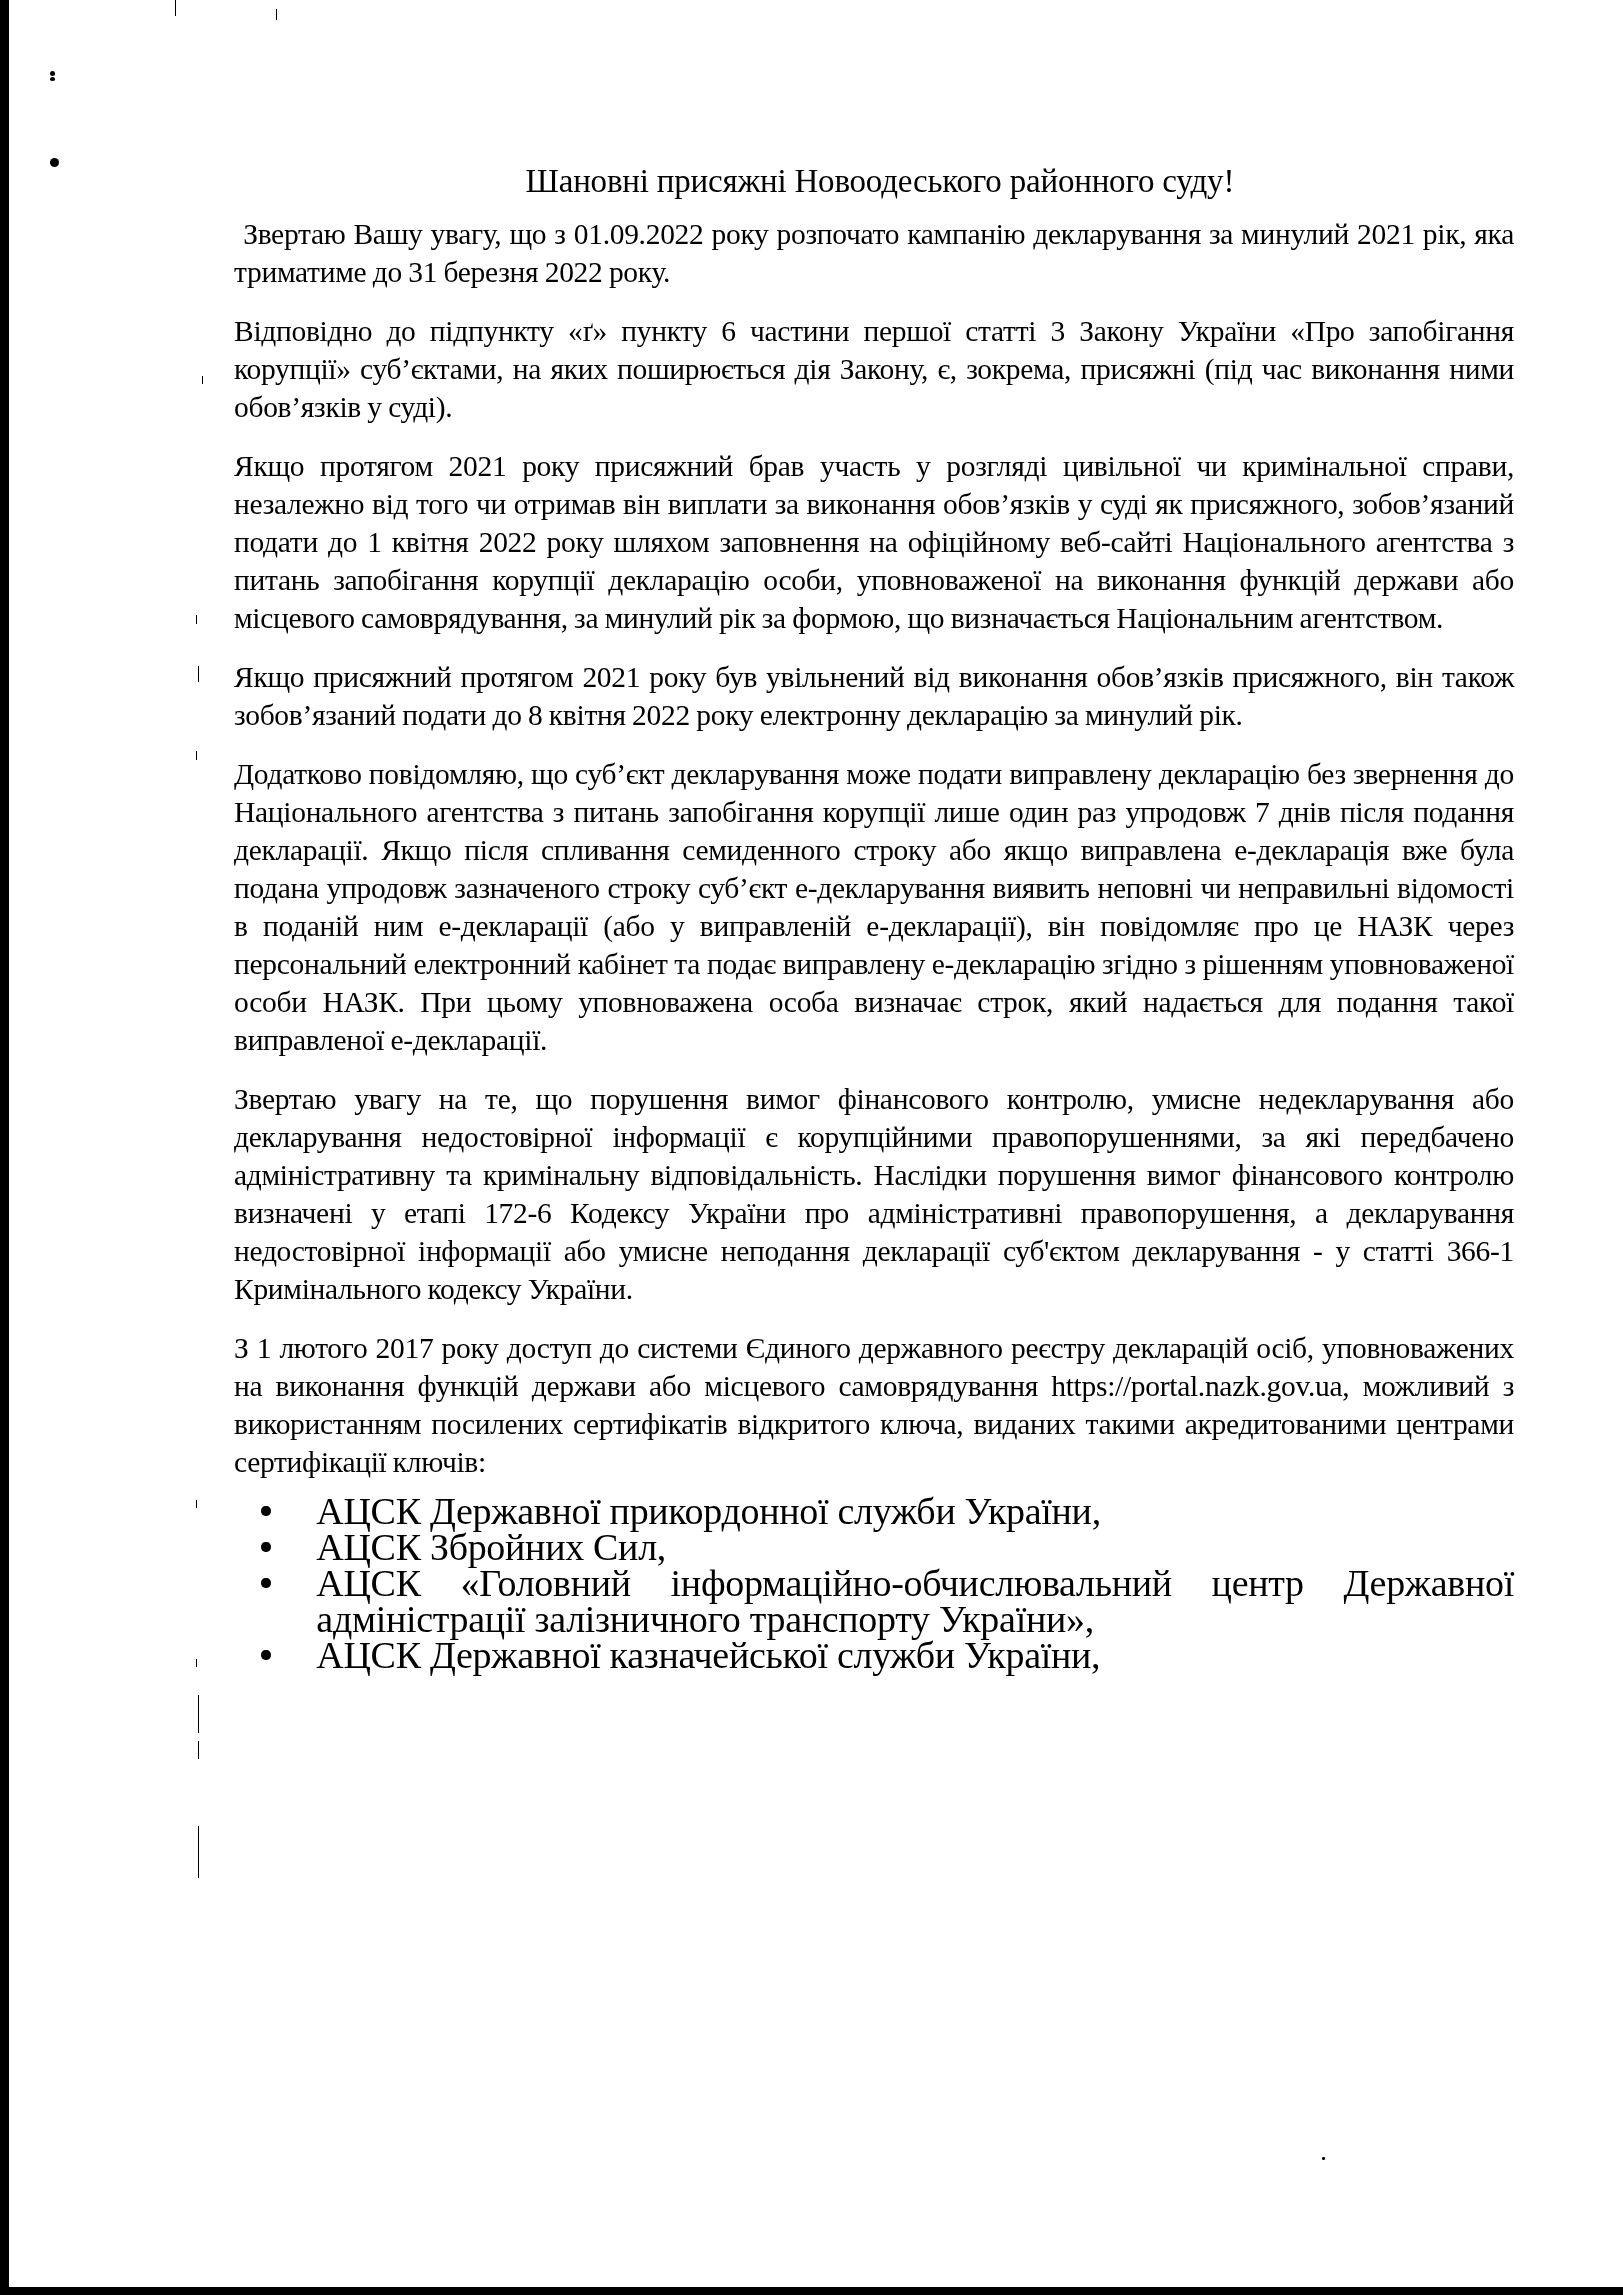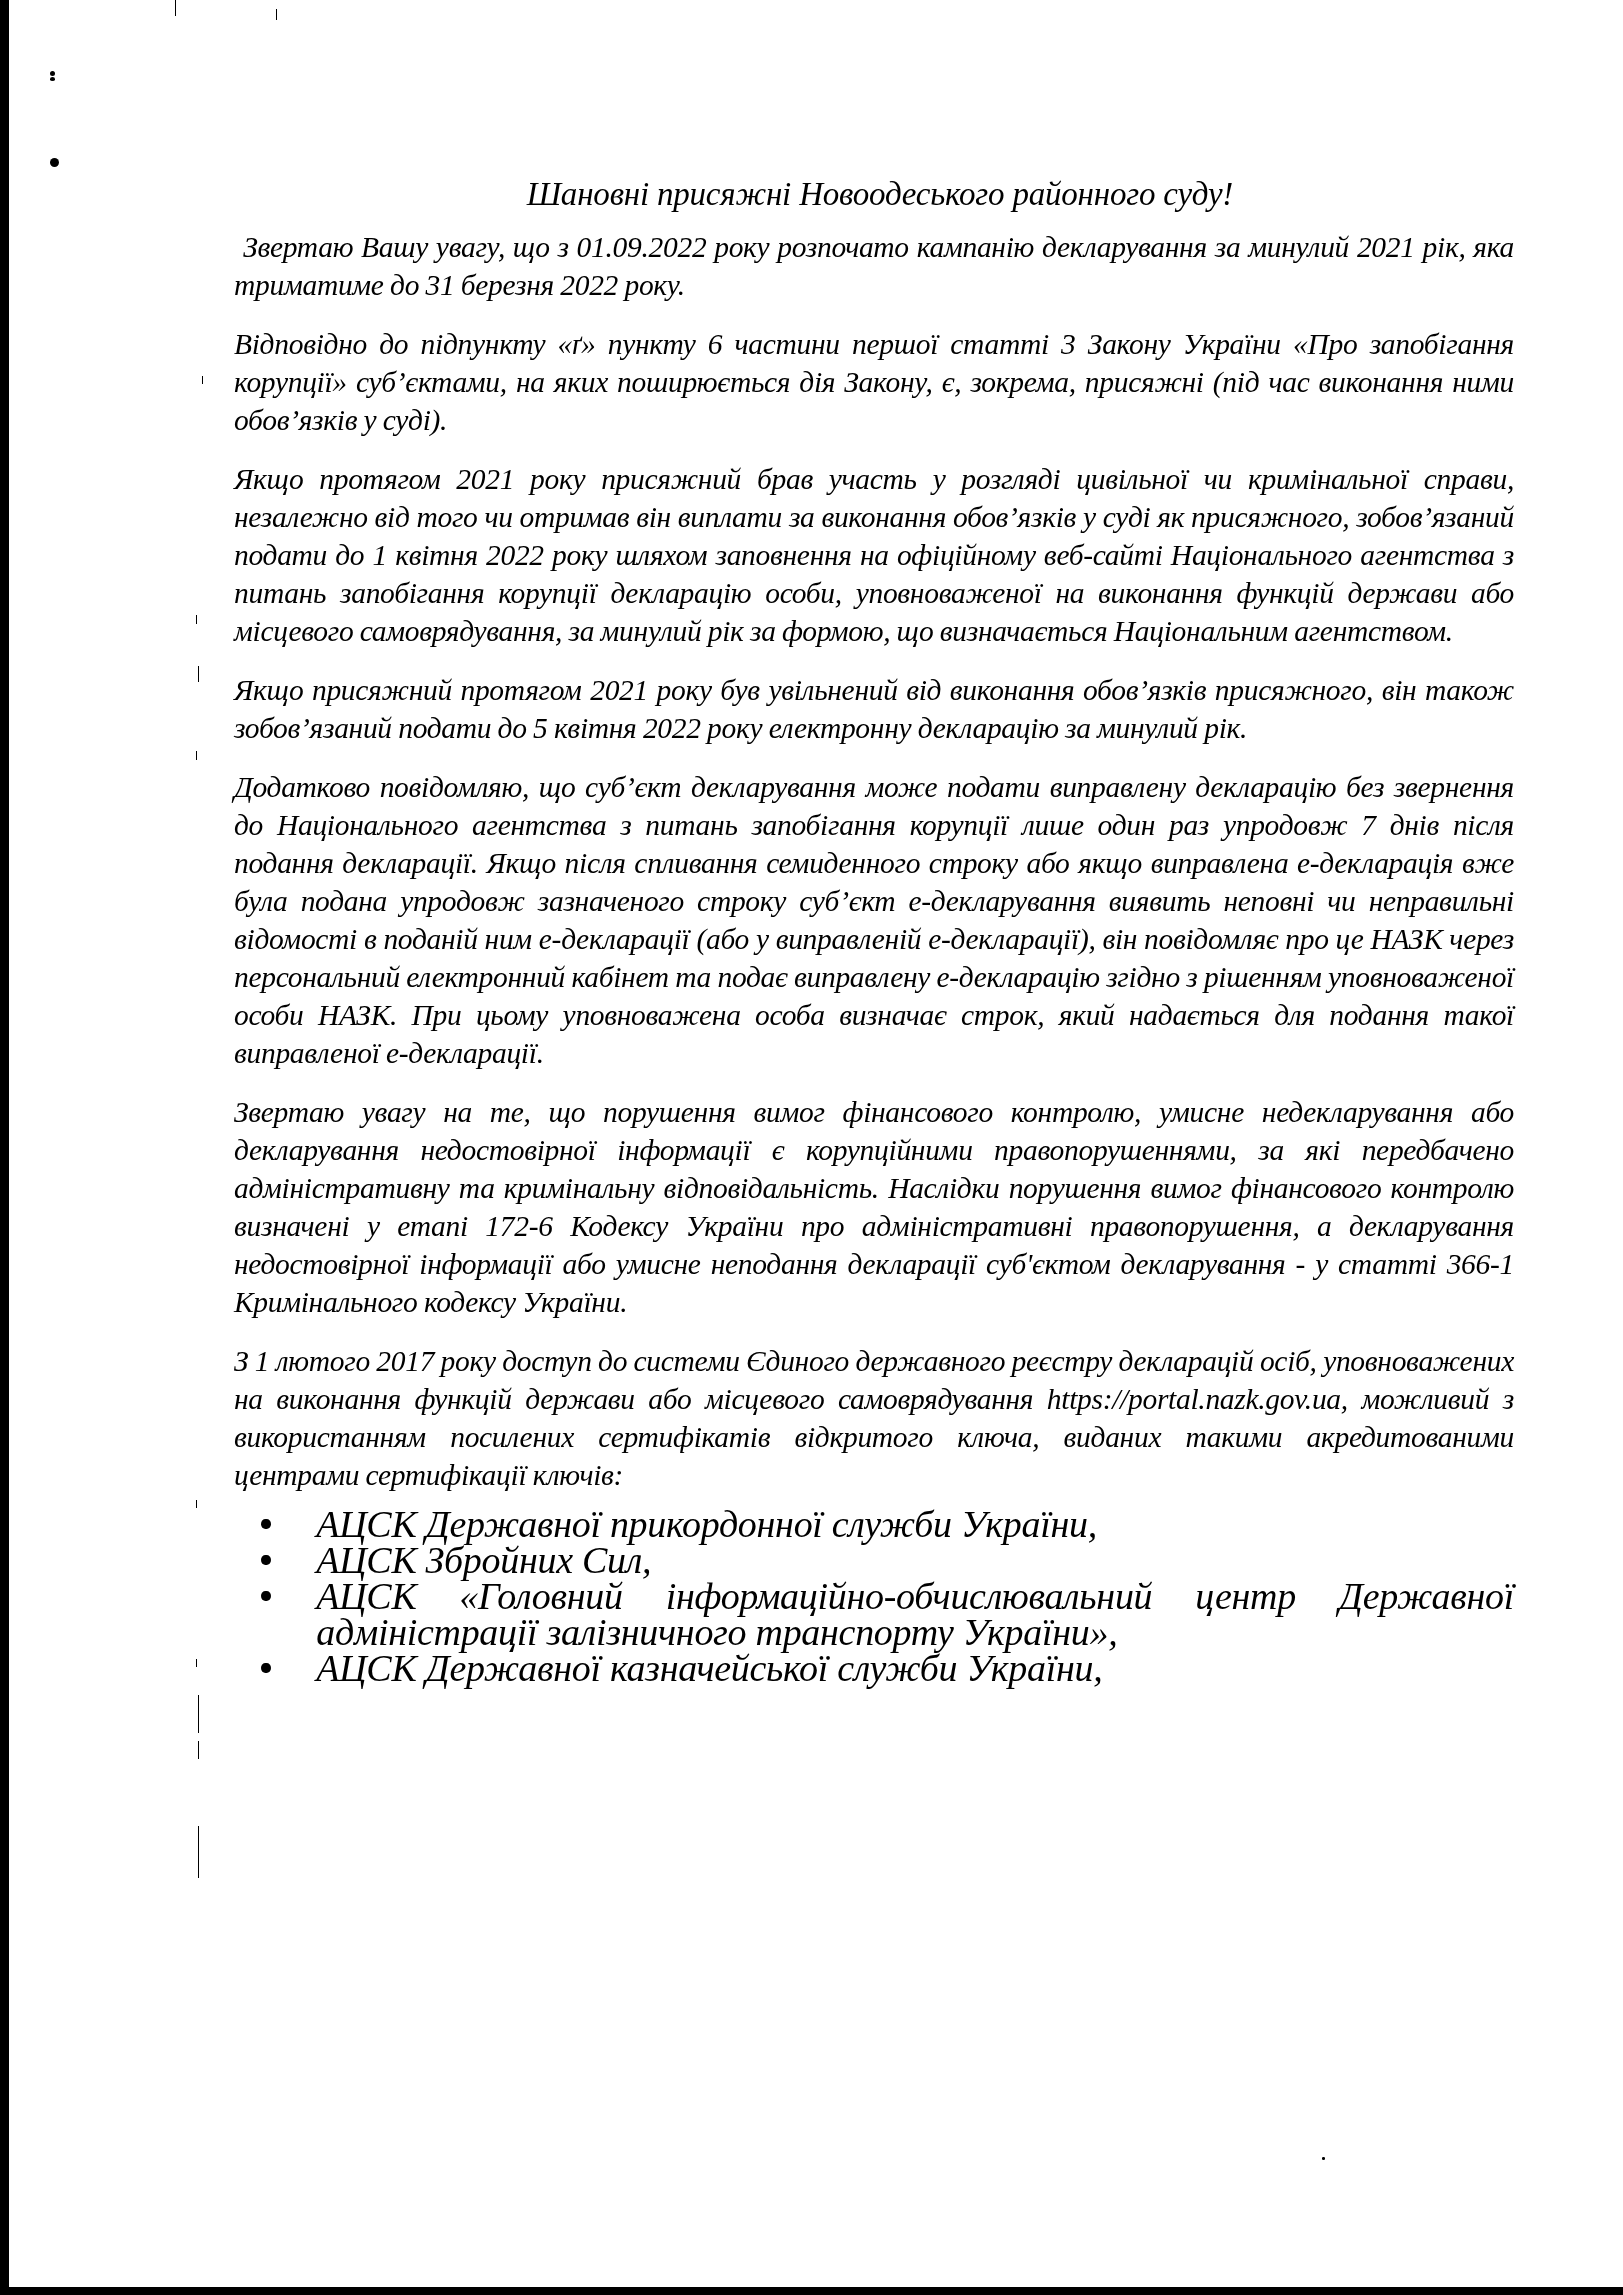--- a/index.html
+++ b/index.html
@@ -37,23 +37,22 @@
       border-radius: 50%;
     }
     .tick-mark {
       position: absolute;
       width: 1.3px;
       background: #000;
     }
     .page-content {
       position: absolute;
       left: 234px;
-      top: 168px;
+      top: 155px;
       width: 1280px;
-      font-style: italic;
     }
     .doc-title {
       text-align: center;
       font-size: 33px;
       line-height: 52px;
       margin: 0 0 7.9px 0;
       padding-left: 11.8px;
       letter-spacing: -0.2px;
       font-weight: normal;
     }
@@ -115,21 +114,21 @@
 <div class="tick-mark" style="left:198px;top:1741px;height:18.3px;"></div>
 <div class="tick-mark" style="left:198px;top:1826px;height:52px;"></div>
 <div class="speck" style="left:1322px;top:2157px;width:2.6px;height:2.6px;"></div>
 
 <main class="page-content">
   <h1 class="doc-title">Шановні присяжні  Новоодеського районного суду!</h1>
 
   <p class="para indent-first">Звертаю Вашу увагу, що з 01.09.2022 року розпочато кампанію декларування за минулий 2021 рік, яка триматиме до 31 березня 2022 року.</p>
   <p class="para">Відповідно до підпункту «ґ» пункту 6 частини першої статті 3 Закону України «Про запобігання корупції» суб’єктами, на яких поширюється дія Закону, є, зокрема, присяжні (під час виконання ними обов’язків у суді).</p>
   <p class="para">Якщо протягом 2021 року присяжний брав  участь у розгляді цивільної чи кримінальної справи, незалежно від того чи отримав він виплати за виконання обов’язків у суді як присяжного, зобов’язаний подати до 1 квітня 2022 року шляхом заповнення на офіційному веб-сайті Національного агентства з питань запобігання корупції декларацію особи, уповноваженої на виконання функцій держави або місцевого самоврядування, за минулий рік за формою, що визначається Національним агентством.</p>
-  <p class="para">Якщо присяжний протягом  2021 року був увільнений від виконання обов’язків присяжного, він також зобов’язаний подати до 5 квітня 2022 року електронну декларацію за минулий рік.</p>
+  <p class="para">Якщо присяжний протягом  2021 року був увільнений від виконання обов’язків присяжного, він також зобов’язаний подати до 8 квітня 2022 року електронну декларацію за минулий рік.</p>
   <p class="para">Додатково повідомляю, що суб’єкт декларування може подати виправлену декларацію без звернення до Національного агентства з питань запобігання корупції лише один раз упродовж 7 днів після подання декларації.  Якщо після спливання семиденного строку або якщо виправлена е-декларація вже була подана упродовж зазначеного строку суб’єкт е-декларування виявить неповні чи неправильні відомості в поданій ним е-декларації (або у виправленій е-декларації), він повідомляє про це НАЗК через персональний електронний кабінет та подає виправлену е-декларацію згідно з рішенням уповноваженої особи НАЗК. При цьому уповноважена особа визначає строк, який надається для подання такої виправленої е-декларації.</p>
   <p class="para">Звертаю увагу на те, що порушення вимог фінансового контролю, умисне недекларування або декларування недостовірної інформації є корупційними правопорушеннями, за які передбачено адміністративну та кримінальну відповідальність. Наслідки порушення вимог фінансового контролю визначені у етапі 172-6 Кодексу України про адміністративні правопорушення, а декларування недостовірної інформації або умисне неподання декларації суб'єктом декларування - у статті 366-1 Кримінального кодексу України.</p>
   <p class="para no-bottom">З 1 лютого 2017 року доступ до системи Єдиного державного реєстру декларацій осіб, уповноважених на виконання функцій держави або місцевого самоврядування https://portal.nazk.gov.ua, можливий з використанням посилених сертифікатів відкритого ключа, виданих такими акредитованими центрами сертифікації ключів:</p>
 
   <ul class="bullet-list">
     <li class="bullet-item">
       <span class="bullet-dot"></span>
       <span>АЦСК Державної прикордонної служби України,</span>
     </li>
     <li class="bullet-item">

